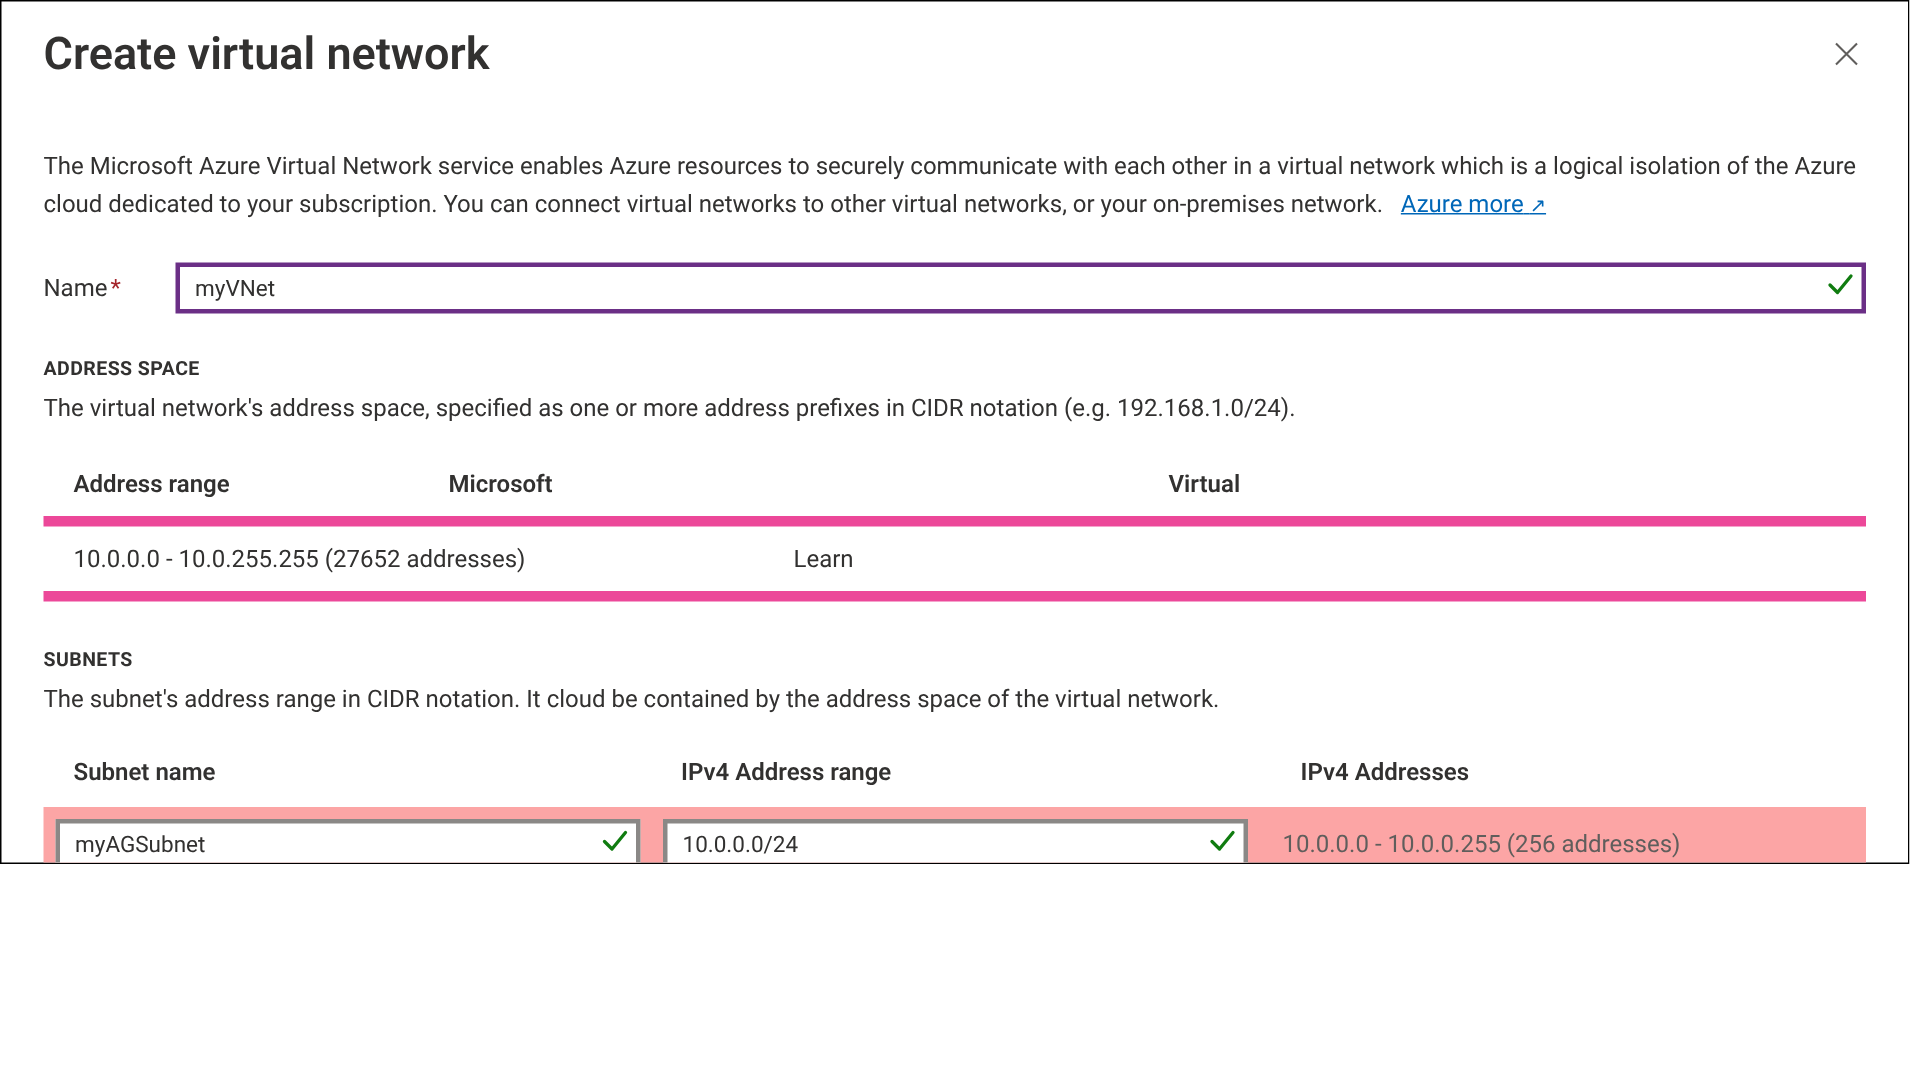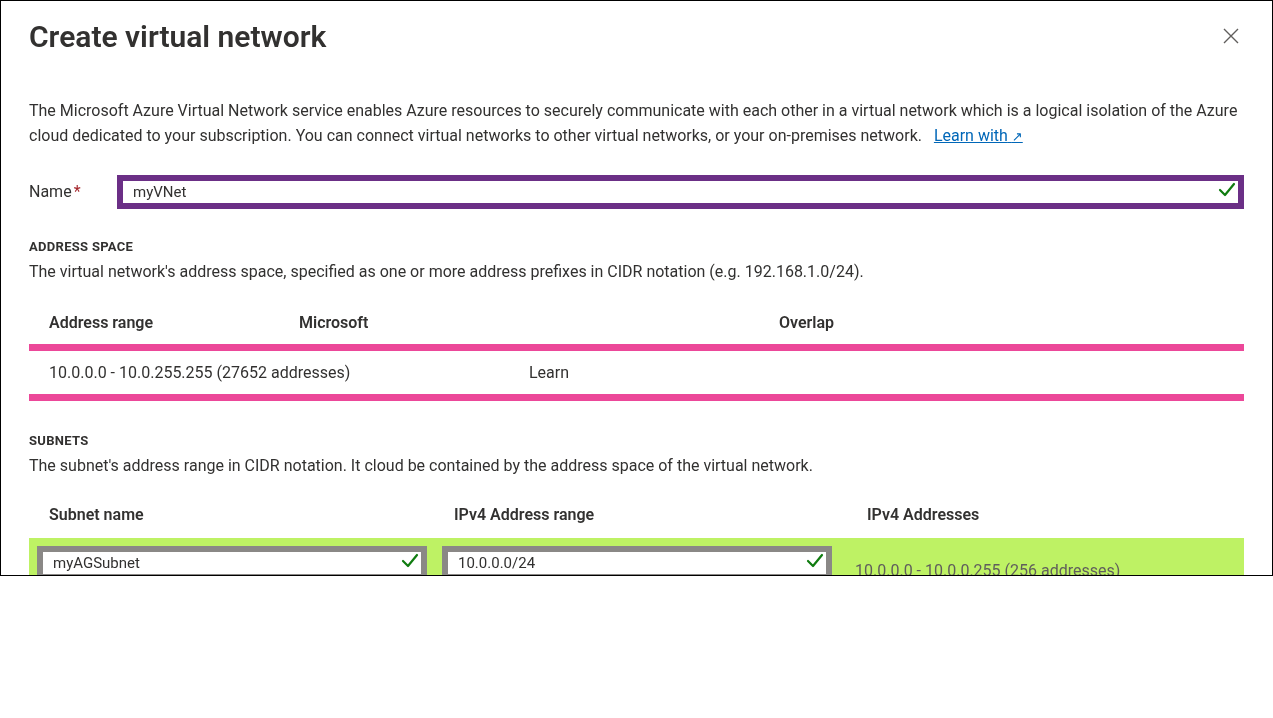--- a/index.html
+++ b/index.html
@@ -62,21 +62,21 @@
     font-size: 16px;
   }
   .req { color: #a4262c; margin-left: 2px; }
   .text-input {
     flex: 1;
     position: relative;
   }
   .text-input input {
     width: 100%;
     height: 34px;
-    border: 6px solid #14532d;
+    border: 3px solid #14532d;
     padding: 0 36px 0 10px;
     font-size: 15px;
     font-family: inherit;
     color: #323130;
     outline: none;
   }
   .text-input.validated input {
     border-color: #6b2f86;
   }
   .text-input.subnet input {
@@ -112,26 +112,26 @@
     font-size: 16px;
   }
   .addr-head { font-weight: 600; }
   .col-range { width: 250px; }
   .col-addrs { width: 480px; }
   .col-overlap { flex: 1; }
   
   .subnet-block { }
   .subnet-head, .subnet-row {
     display: flex;
-    align-items: flex-end;
+    align-items: center;
     padding: 10px 8px;
     font-size: 16px;
   }
   .subnet-head { font-weight: 600; padding-left: 20px; padding-bottom: 14px; }
-  .subnet-row { background: #bef264; padding: 8px 8px; }
+  .subnet-row { background: #fca5a5; padding: 8px 8px; }
   .scol-name { width: 405px; padding-right: 8px; }
   .scol-range { width: 405px; padding-right: 8px; }
   .scol-addrs { flex: 1; padding-left: 8px; }
   .subnet-head .scol-name { padding-left: 0; }
   .subnet-row .text-input { flex: none; width: 390px; }
   .subnet-row .text-input input { height: 34px; background: #fff; }
   .subnet-row .scol-addrs { color: #605e5c; }
 </style>
 </head>
 <body>
@@ -146,21 +146,21 @@
               <path d="M2 2 L16 16 M16 2 L2 16"></path>
             </svg>
         </span>
       </button>
     </div>
 
     <p class="intro">
       <span>The Microsoft Azure Virtual Network service enables Azure resources to securely communicate with each other in a virtual network which is a logical isolation of the Azure cloud dedicated to your subscription. You can connect virtual networks to other virtual networks, or your on-premises network.</span>
       &nbsp;
       <a class="learn-more">
-        <span>Learn with</span>
+        <span>Azure more</span>
         <span class="ext-icon">↗</span>
       </a>
     </p>
 
     <div class="form-row">
       <div class="label">
         <span>Name</span><span class="req">*</span>
       </div>
       <div class="text-input validated">
         <input type="text" value="myVNet" style="">
@@ -172,21 +172,21 @@
       </div>
     </div>
 
     <div class="section-head">ADDRESS SPACE</div>
     <div class="section-desc">The virtual network's address space, specified as one or more address prefixes in CIDR notation (e.g. 192.168.1.0/24).</div>
 
     <div class="addr-table">
       <div class="addr-head">
         <div class="col-range">Address range</div>
         <div class="col-addrs">Microsoft</div>
-        <div class="col-overlap">Overlap</div>
+        <div class="col-overlap">Virtual</div>
       </div>
       <div class="addr-row">
         <div class="col-addrs">10.0.0.0 - 10.0.255.255 (27652 addresses)</div>
         <div class="col-overlap">Learn</div>
       </div>
     </div>
 
     <div class="section-head">SUBNETS</div>
     <div class="section-desc">The subnet's address range in CIDR notation. It cloud be contained by the address space of the virtual network.</div>
 

